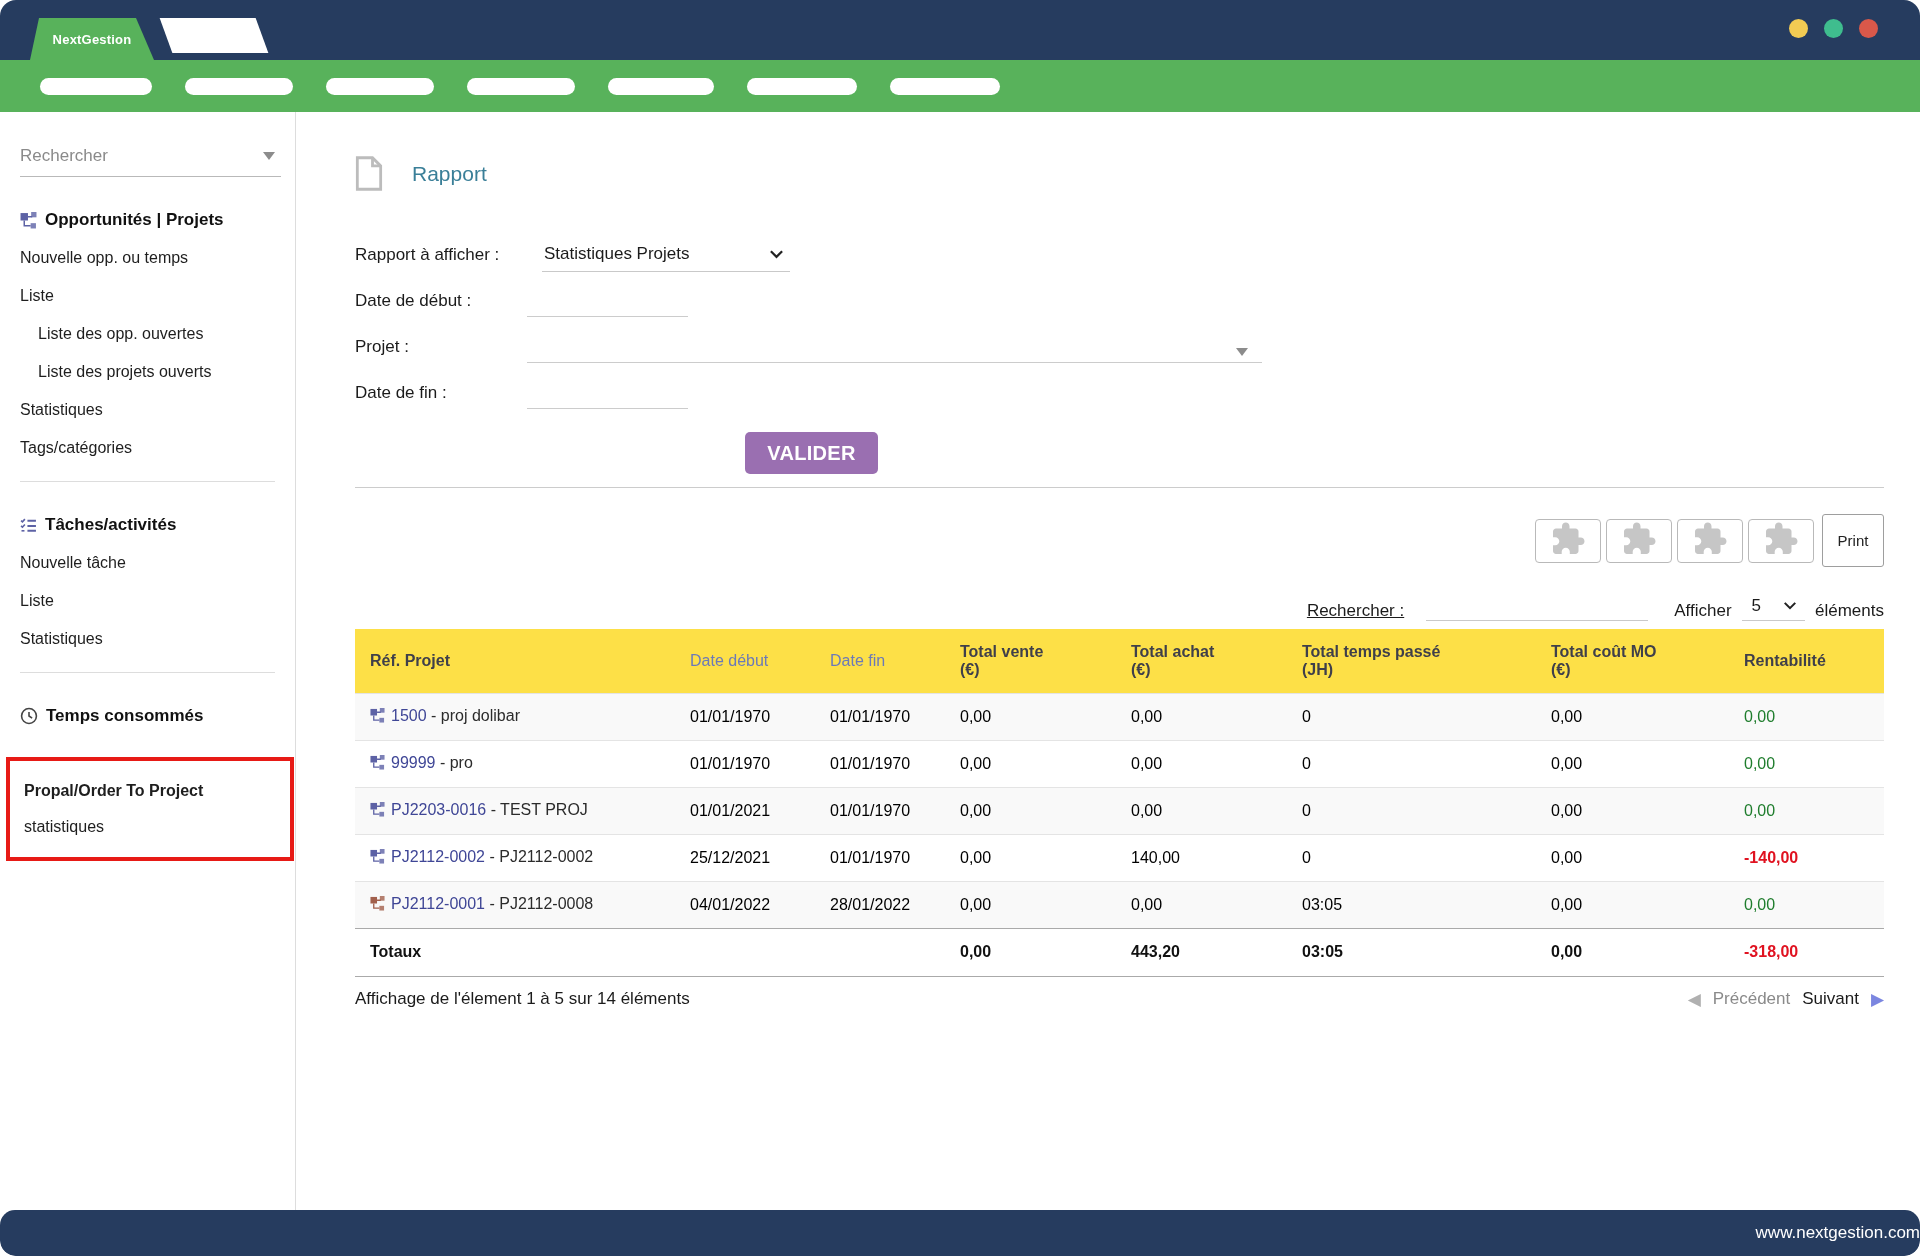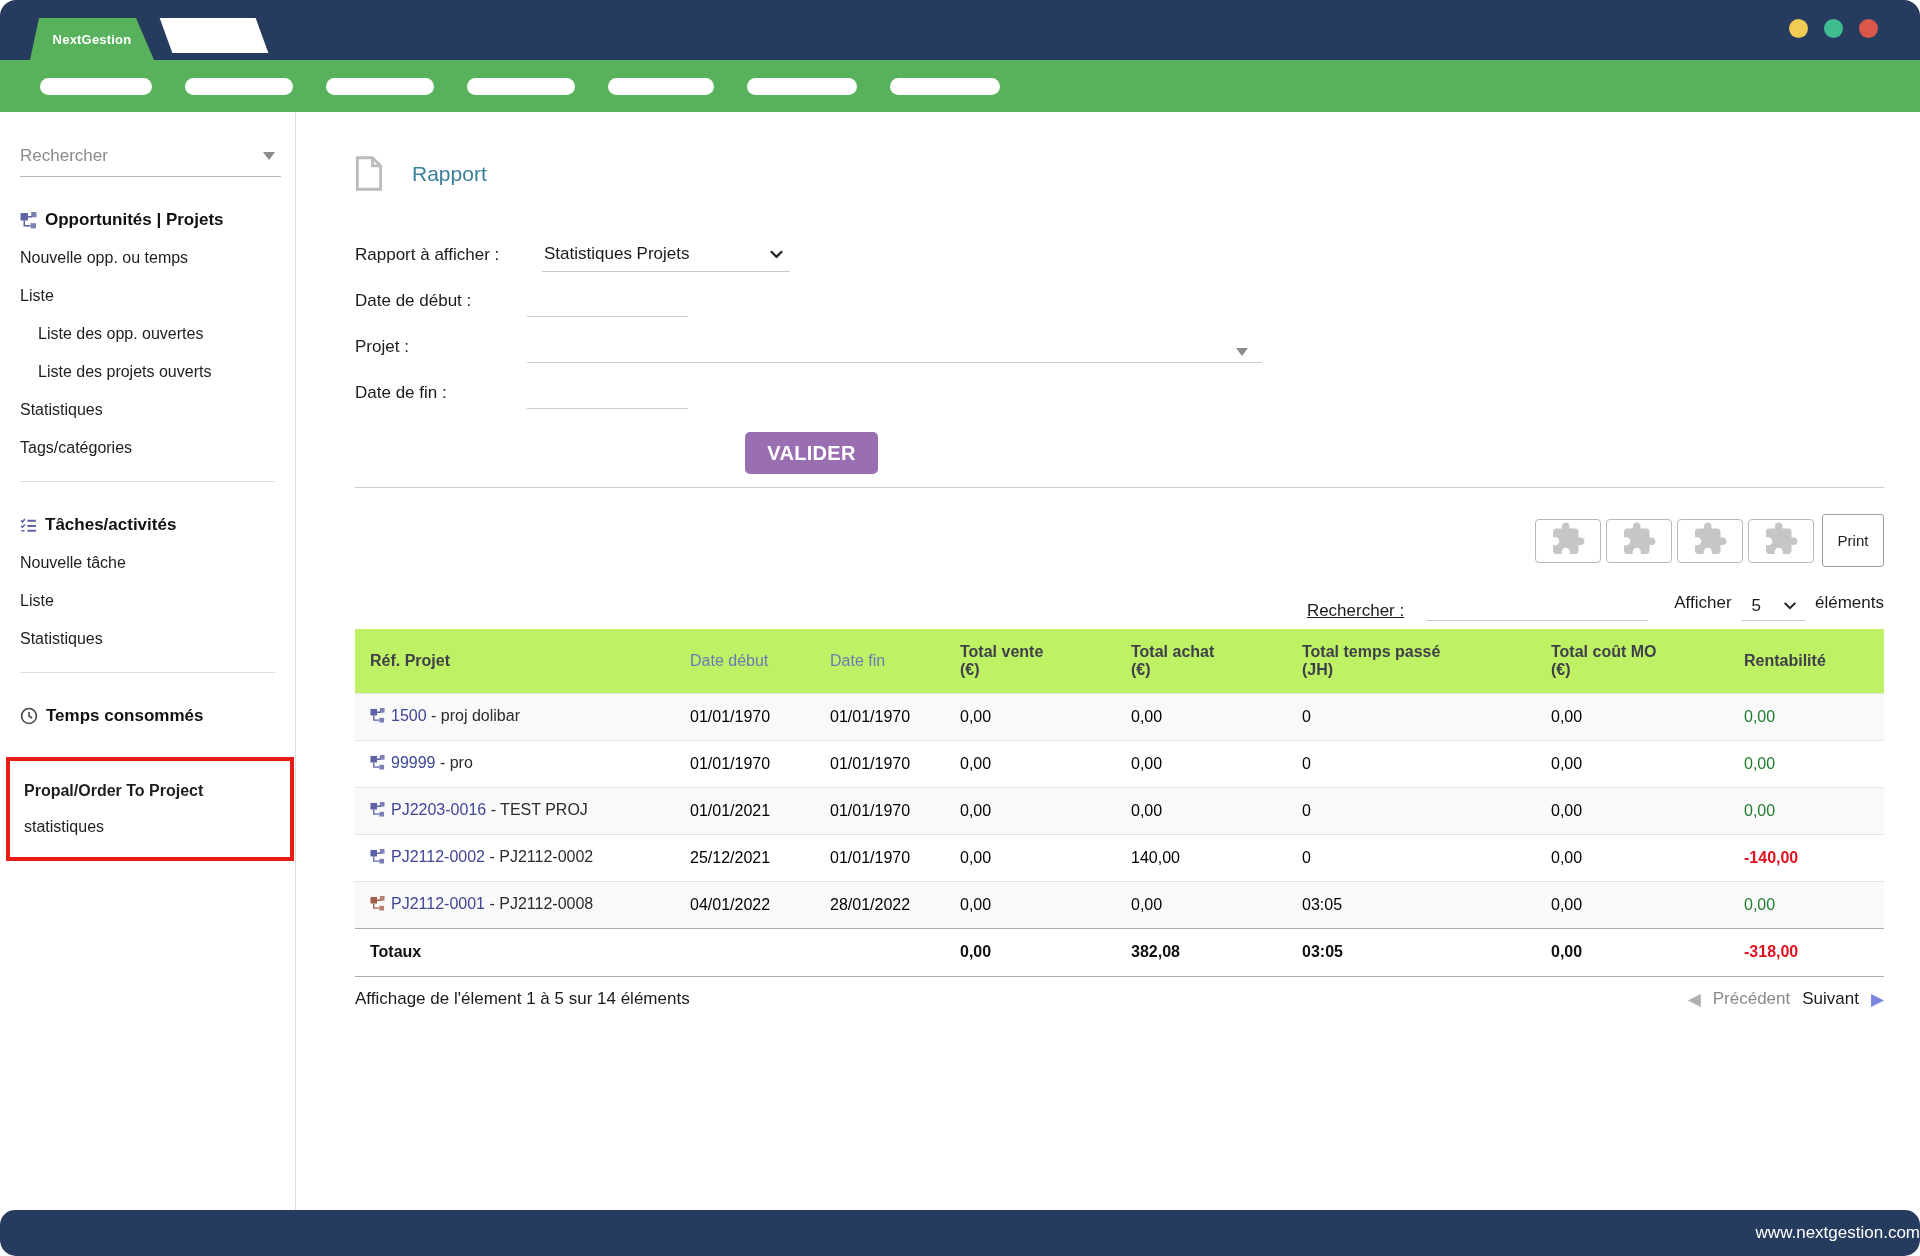--- a/index.html
+++ b/index.html
@@ -70,28 +70,28 @@
   .tool-btn { width:66px; height:44px; background:#fff; border:1px solid #b9b9b9; border-radius:4px;
               display:flex; align-items:center; justify-content:center; cursor:pointer; }
   .tool-btn svg { color:#c6c6c6; }
   .print-btn { width:62px; height:53px; background:#fff; border:1px solid #9e9e9e; border-radius:3px;
                font-size:15px; color:#222; margin-left:3px; cursor:pointer; font-family:inherit; }
 
   .list-controls { margin-top:26px; display:flex; justify-content:flex-end; align-items:flex-end; font-size:17px; color:#1b1b1b; }
   .lc-search { display:flex; align-items:flex-end; gap:22px;text-decoration:underline; }
   .lc-input { width:222px; border-bottom:1px solid #c9c9c9; height:28px; }
   .lc-input input { width:100%; border:none; outline:none; background:transparent; font-size:16px; font-family:inherit; }
-  .lc-show { display:flex; gap:10px; margin-left:26px; }
+  .lc-show { display:flex; align-items:flex-end; gap:10px; margin-left:26px; }
   .show-select { display:flex; align-items:center; gap:22px; border-bottom:1px solid #c9c9c9; height:28px;
                  padding:0 8px 2px 10px; cursor:pointer; }
 
   
   table.stats { width:100%; border-collapse:collapse; table-layout:fixed; margin-top:8px; font-size:16px; }
   table.stats th, table.stats td { text-align:left; padding-left:15px; overflow:hidden; white-space:nowrap; }
-  thead tr { background:#bef264; height:64px; }
+  thead tr { background:#fde047; height:64px; }
   thead th { font-weight:700; color:#3f3f4a; vertical-align:middle; font-size:16px; }
   thead th .h2 { font-weight:700; }
   thead th.sortable { color:#6b79b8; font-weight:400; cursor:pointer; }
   tbody tr { height:47px; border-top:1px solid #e4e4e4; }
   tbody tr:nth-child(odd) { background:#f9f9f9; }
   tbody tr:nth-child(even) { background:#fff; }
   td.ref-cell a { color:#3f4696; text-decoration:none; cursor:pointer; }
   td.ref-cell .pname { color:#2b2b2b; }
   .proj-icon { color:#5d62a5; display:inline-block; vertical-align:-2px; margin-right:6px; }
   .proj-icon[data-variant="closed"] { color:#a2604c; }
@@ -414,21 +414,21 @@
             <td>0,00</td>
             <td data-sign="pos">0,00</td>
           </tr>
         </tbody>
         <tfoot>
           <tr>
             <td>Totaux</td>
             <td></td>
             <td></td>
             <td>0,00</td>
-            <td>382,08</td>
+            <td>443,20</td>
             <td>03:05</td>
             <td>0,00</td>
             <td data-sign="neg">-318,00</td>
           </tr>
         </tfoot>
       </table>
 
       <div class="table-footer">
         <span class="page-info">Affichage de l'élement 1 à 5 sur 14 éléments</span>
         <div class="pager">

